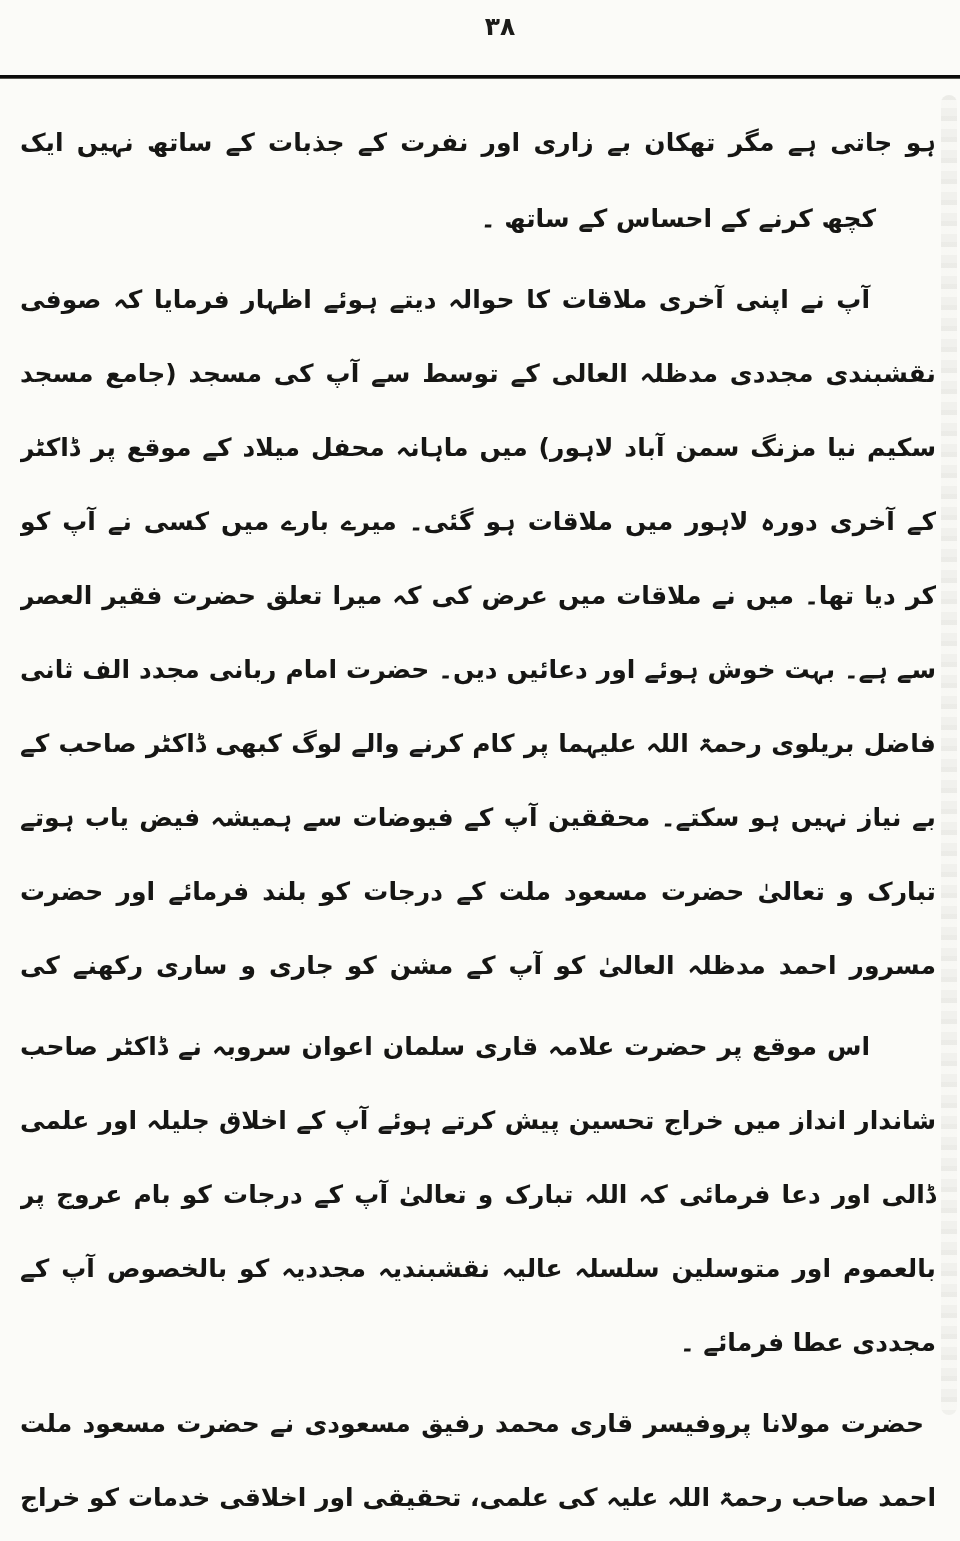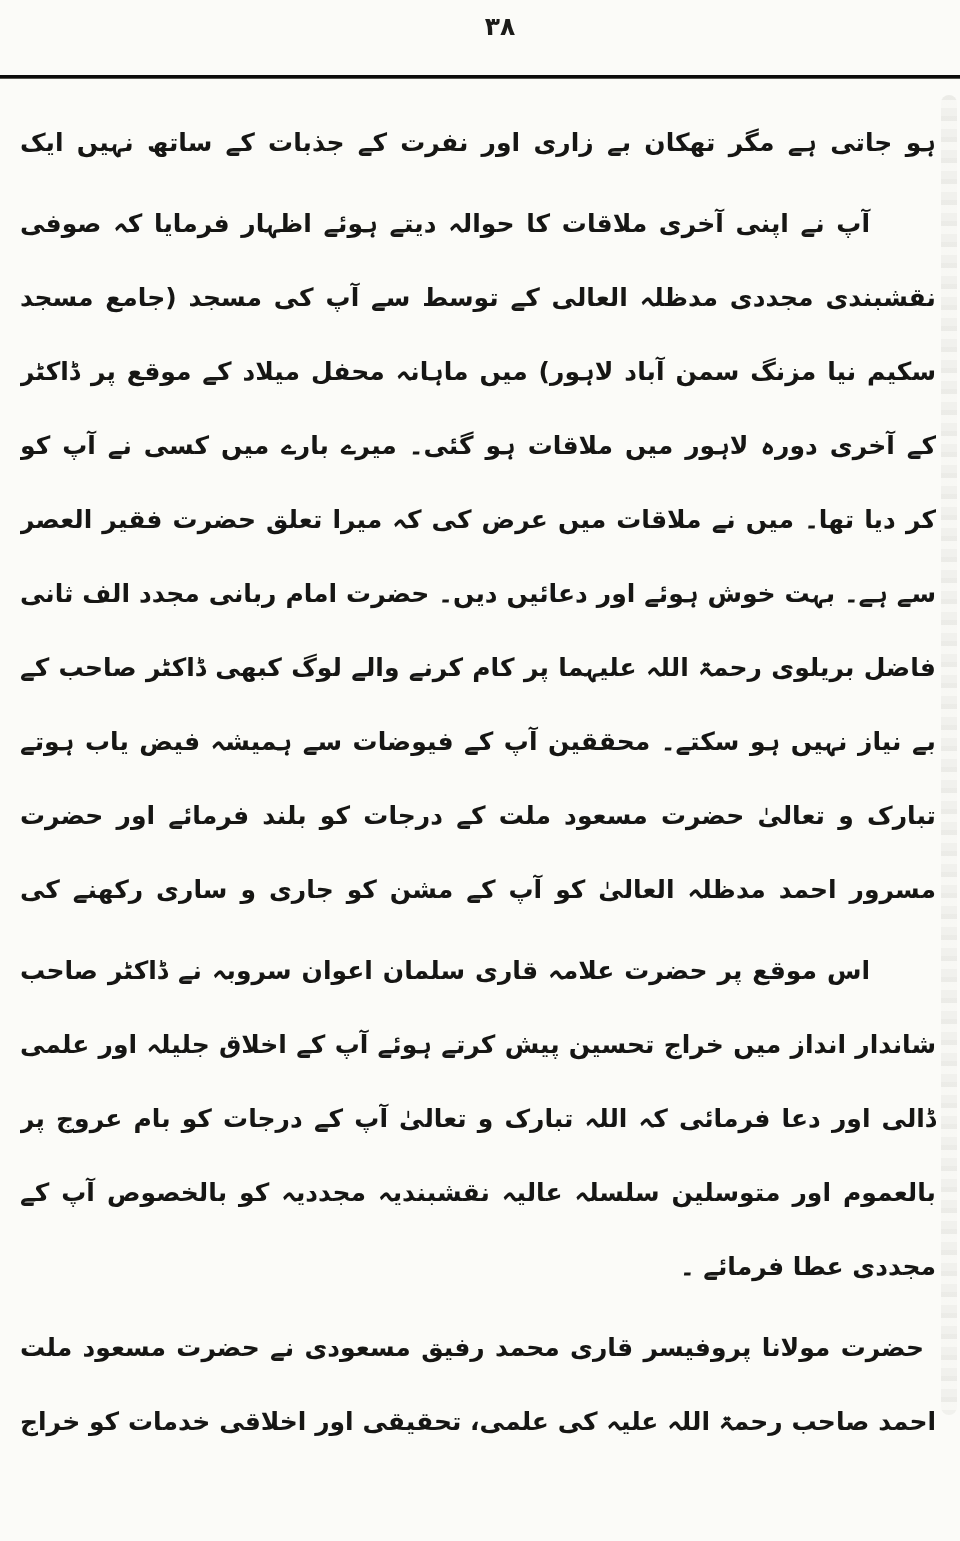--- a/index.html
+++ b/index.html
@@ -61,20 +61,21 @@
 <div class="page">
 
   <div class="pageno">۳۸</div>
 
   <div class="rule"></div>
 
   <div class="scan-edge"></div>
 
   <div class="textblock">
     <div class="ln">ہو جاتی ہے مگر تھکان بے زاری اور نفرت کے جذبات کے ساتھ نہیں ایک جذبہ عمل کے ساتھ،</div>
+    <div class="ln short-mid">کچھ کرنے کے احساس کے ساتھ ۔</div>
     <div class="ln para gap">آپ نے اپنی آخری ملاقات کا حوالہ دیتے ہوئے اظہار فرمایا کہ صوفی غلام سرور</div>
     <div class="ln">نقشبندی مجددی مدظلہ العالی کے توسط سے آپ کی مسجد (جامع مسجد قادریہ شیر ربانی ۲۱۔ایکڑ</div>
     <div class="ln">سکیم نیا مزنگ سمن آباد لاہور) میں ماہانہ محفل میلاد کے موقع پر ڈاکٹر صاحب کے حیات ظاہری</div>
     <div class="ln">کے آخری دورہ لاہور میں ملاقات ہو گئی۔ میرے بارے میں کسی نے آپ کو غلط فہمی میں مبتلا</div>
     <div class="ln">کر دیا تھا۔ میں نے ملاقات میں عرض کی کہ میرا تعلق حضرت فقیر العصر مفتی محمد امین مدظلہ العالی</div>
     <div class="ln">سے ہے۔ بہت خوش ہوئے اور دعائیں دیں۔ حضرت امام ربانی مجدد الف ثانی اور حضرت</div>
     <div class="ln">فاضل بریلوی رحمۃ اللہ علیہما پر کام کرنے والے لوگ کبھی ڈاکٹر صاحب کے کئے ہوئے کام سے</div>
     <div class="ln">بے نیاز نہیں ہو سکتے۔ محققین آپ کے فیوضات سے ہمیشہ فیض یاب ہوتے رہیں گے۔ اللہ</div>
     <div class="ln">تبارک و تعالیٰ حضرت مسعود ملت کے درجات کو بلند فرمائے اور حضرت صاحبزادہ ابوالسرور محمد</div>
     <div class="ln endline">مسرور احمد مدظلہ العالیٰ کو آپ کے مشن کو جاری و ساری رکھنے کی توفیق عطا فرمائے ۔</div>

